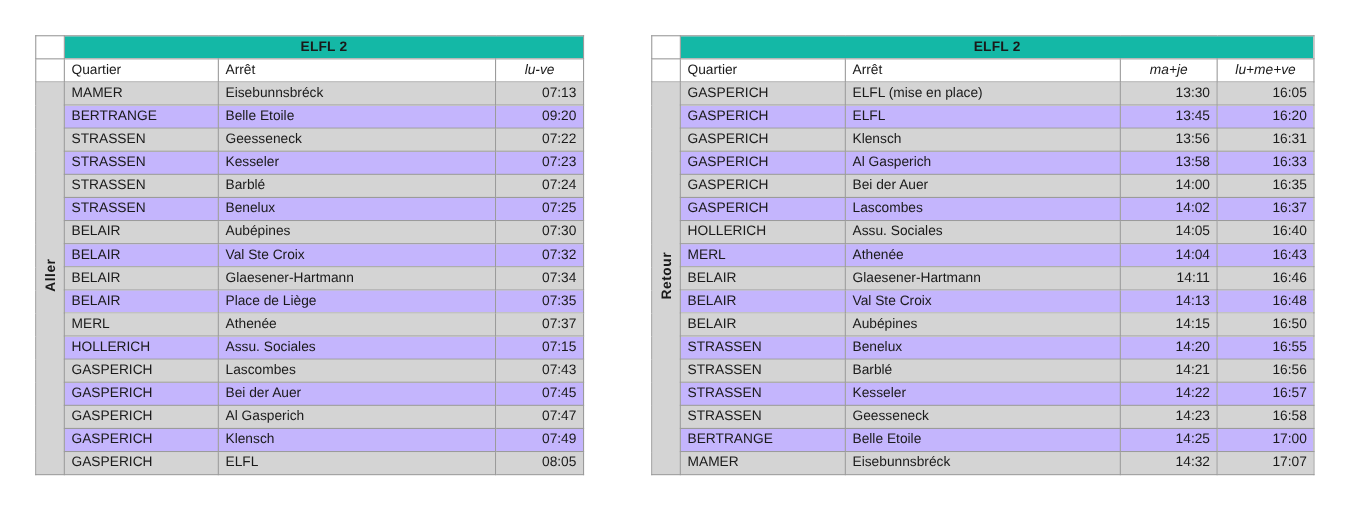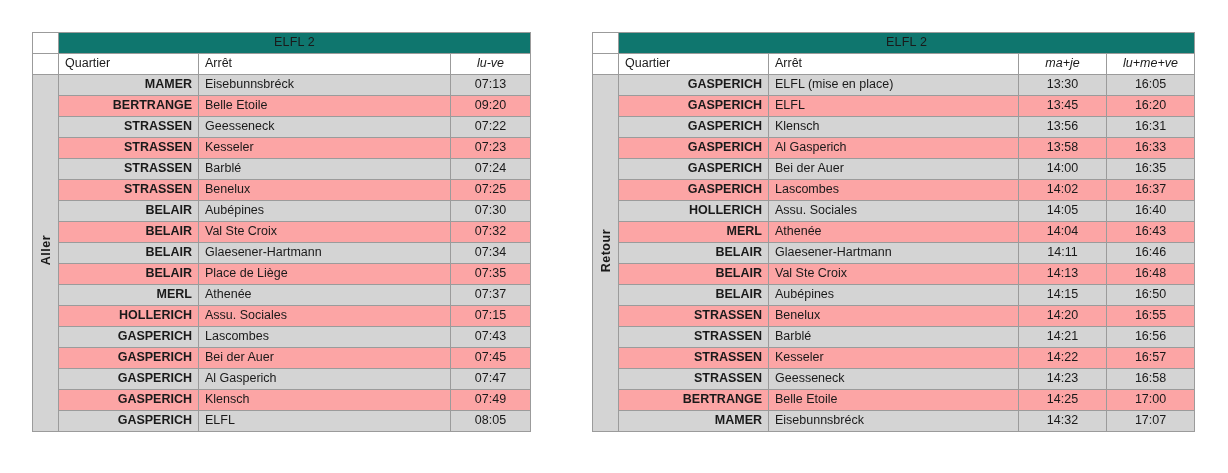--- a/index.html
+++ b/index.html
@@ -43,23 +43,23 @@
     line-height: 15px;
     color: #1a1a1a;
     white-space: nowrap;
     overflow: hidden;
     text-overflow: clip;
     vertical-align: middle;
     height: 20px;
     box-sizing: border-box;
   }
   .title-cell {
-    background: #0f766e;
+    background: #14b8a6;
     color: #1a1a1a;
-    font-weight: normal;
+    font-weight: bold;
     text-align: center;
     font-size: 12.5px;
     letter-spacing: .2px;
     border: 1px solid #3c3c3c;
     height: 21px;
   }
   .hdr td {
     font-weight: normal;
     background: #ffffff;
     font-size: 12.5px;
@@ -86,24 +86,24 @@
     color: #1a1a1a;
     display: inline-block;
     letter-spacing: .5px;
   }
   .corner {
     border-right: 1px solid #3c3c3c;
     border-top: none;
     border-left: 1px solid #3c3c3c;
     background: #ffffff;
   }
-  .q-cell { font-weight: bold; text-align: right; }
-  .t-cell { text-align: center; }
+  .q-cell { font-weight: normal; }
+  .t-cell { text-align: right; }
   tr.shade td { background: #d4d4d4; }
-  tr.plain td { background: #fca5a5; }
+  tr.plain td { background: #c4b5fd; }
 
   
   .left col.c-dir  { width: 26px; }
   .left col.c-q    { width: 140px; }
   .left col.c-a    { width: 252px; }
   .left col.c-t1   { width: 80px; }
 
   
   .right col.c-dir { width: 26px; }
   .right col.c-q   { width: 150px; }

